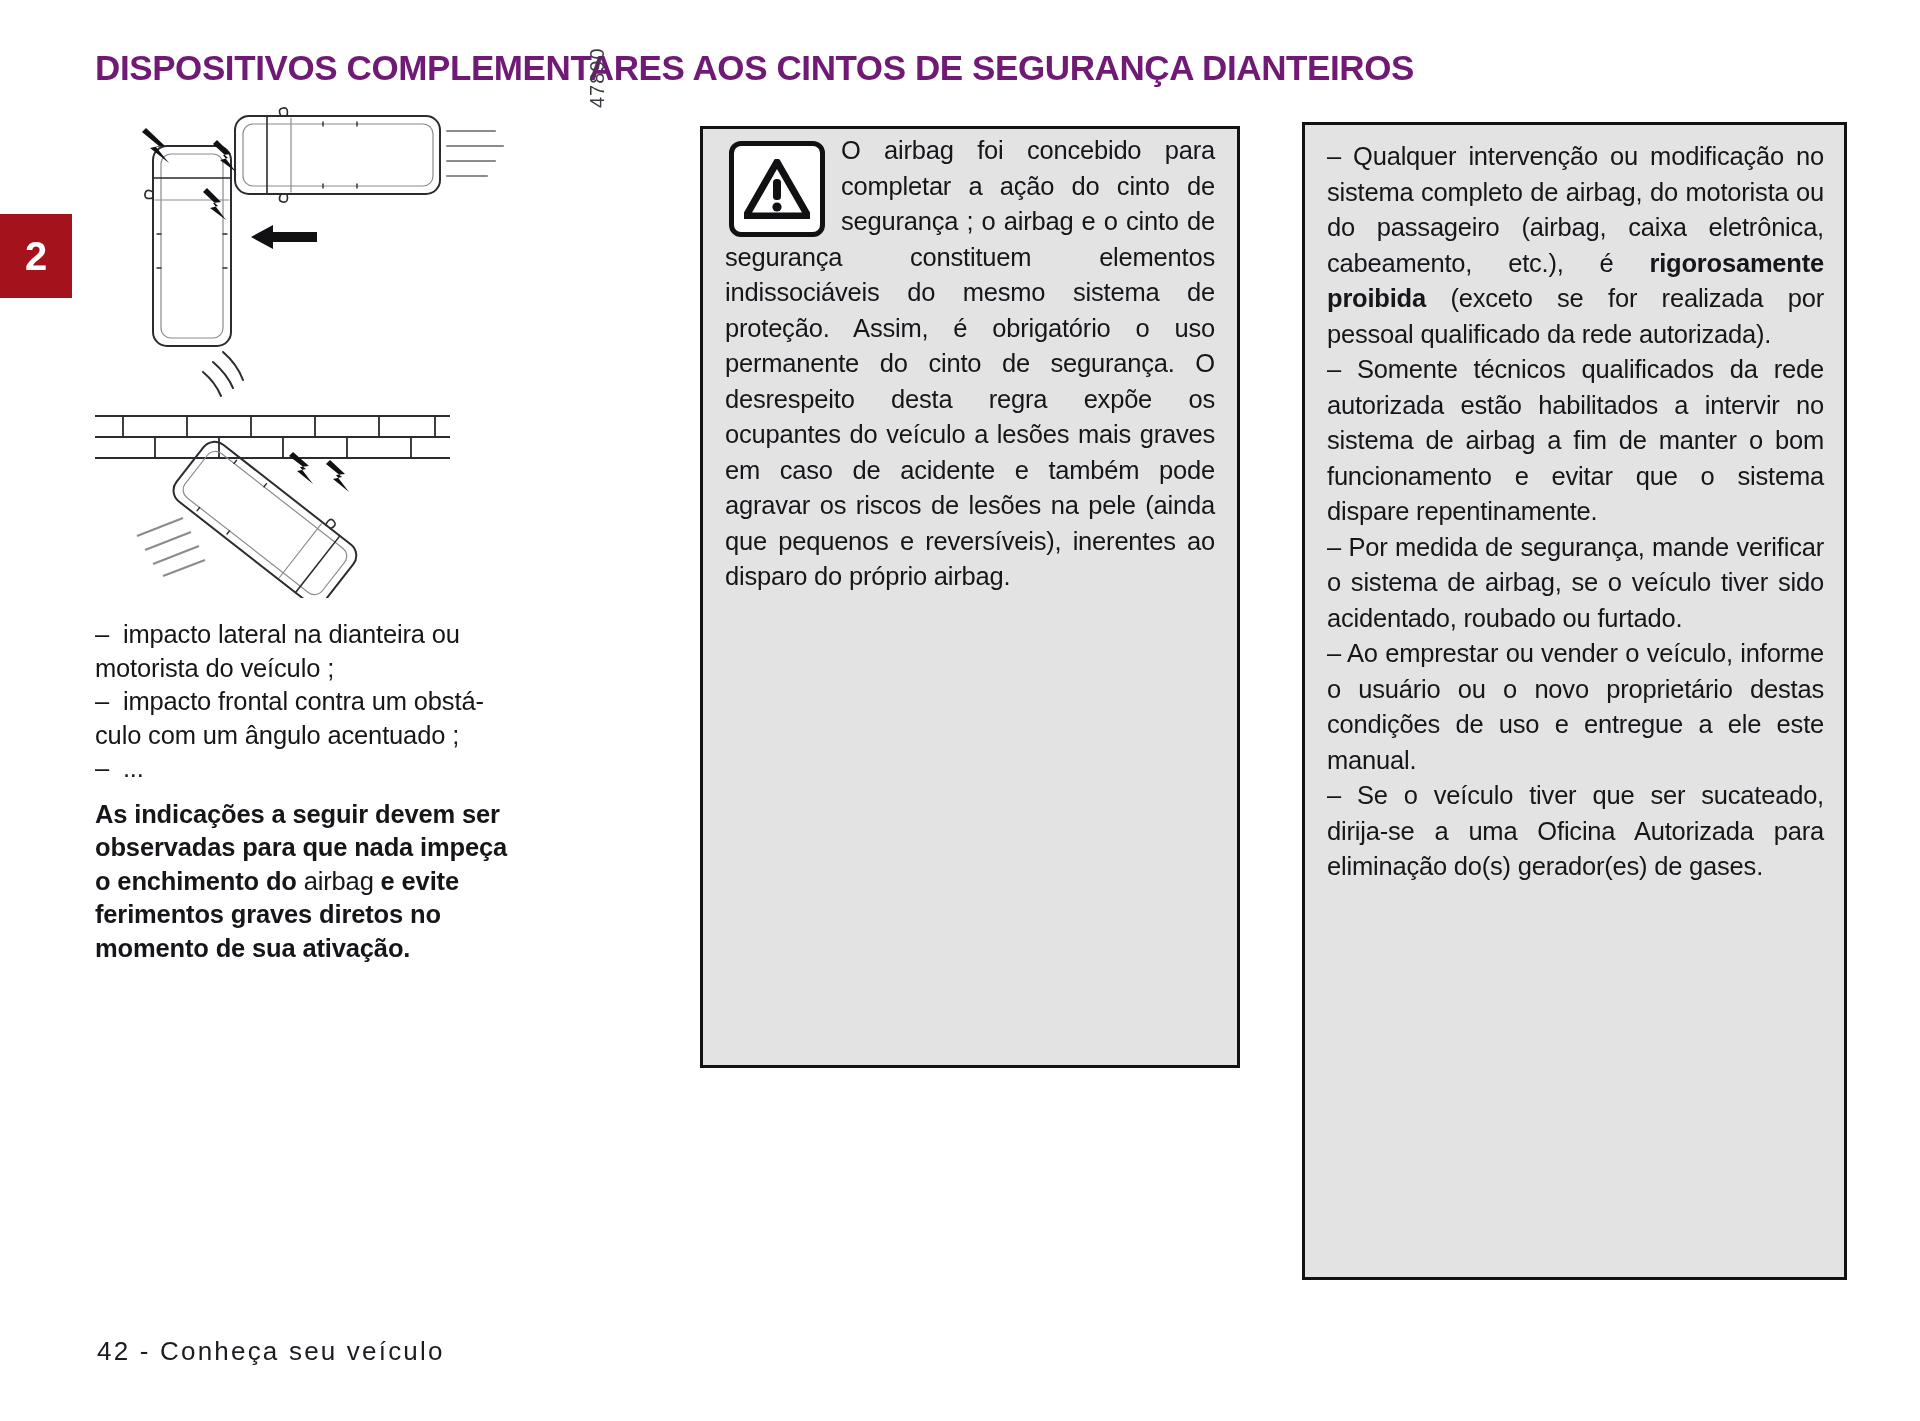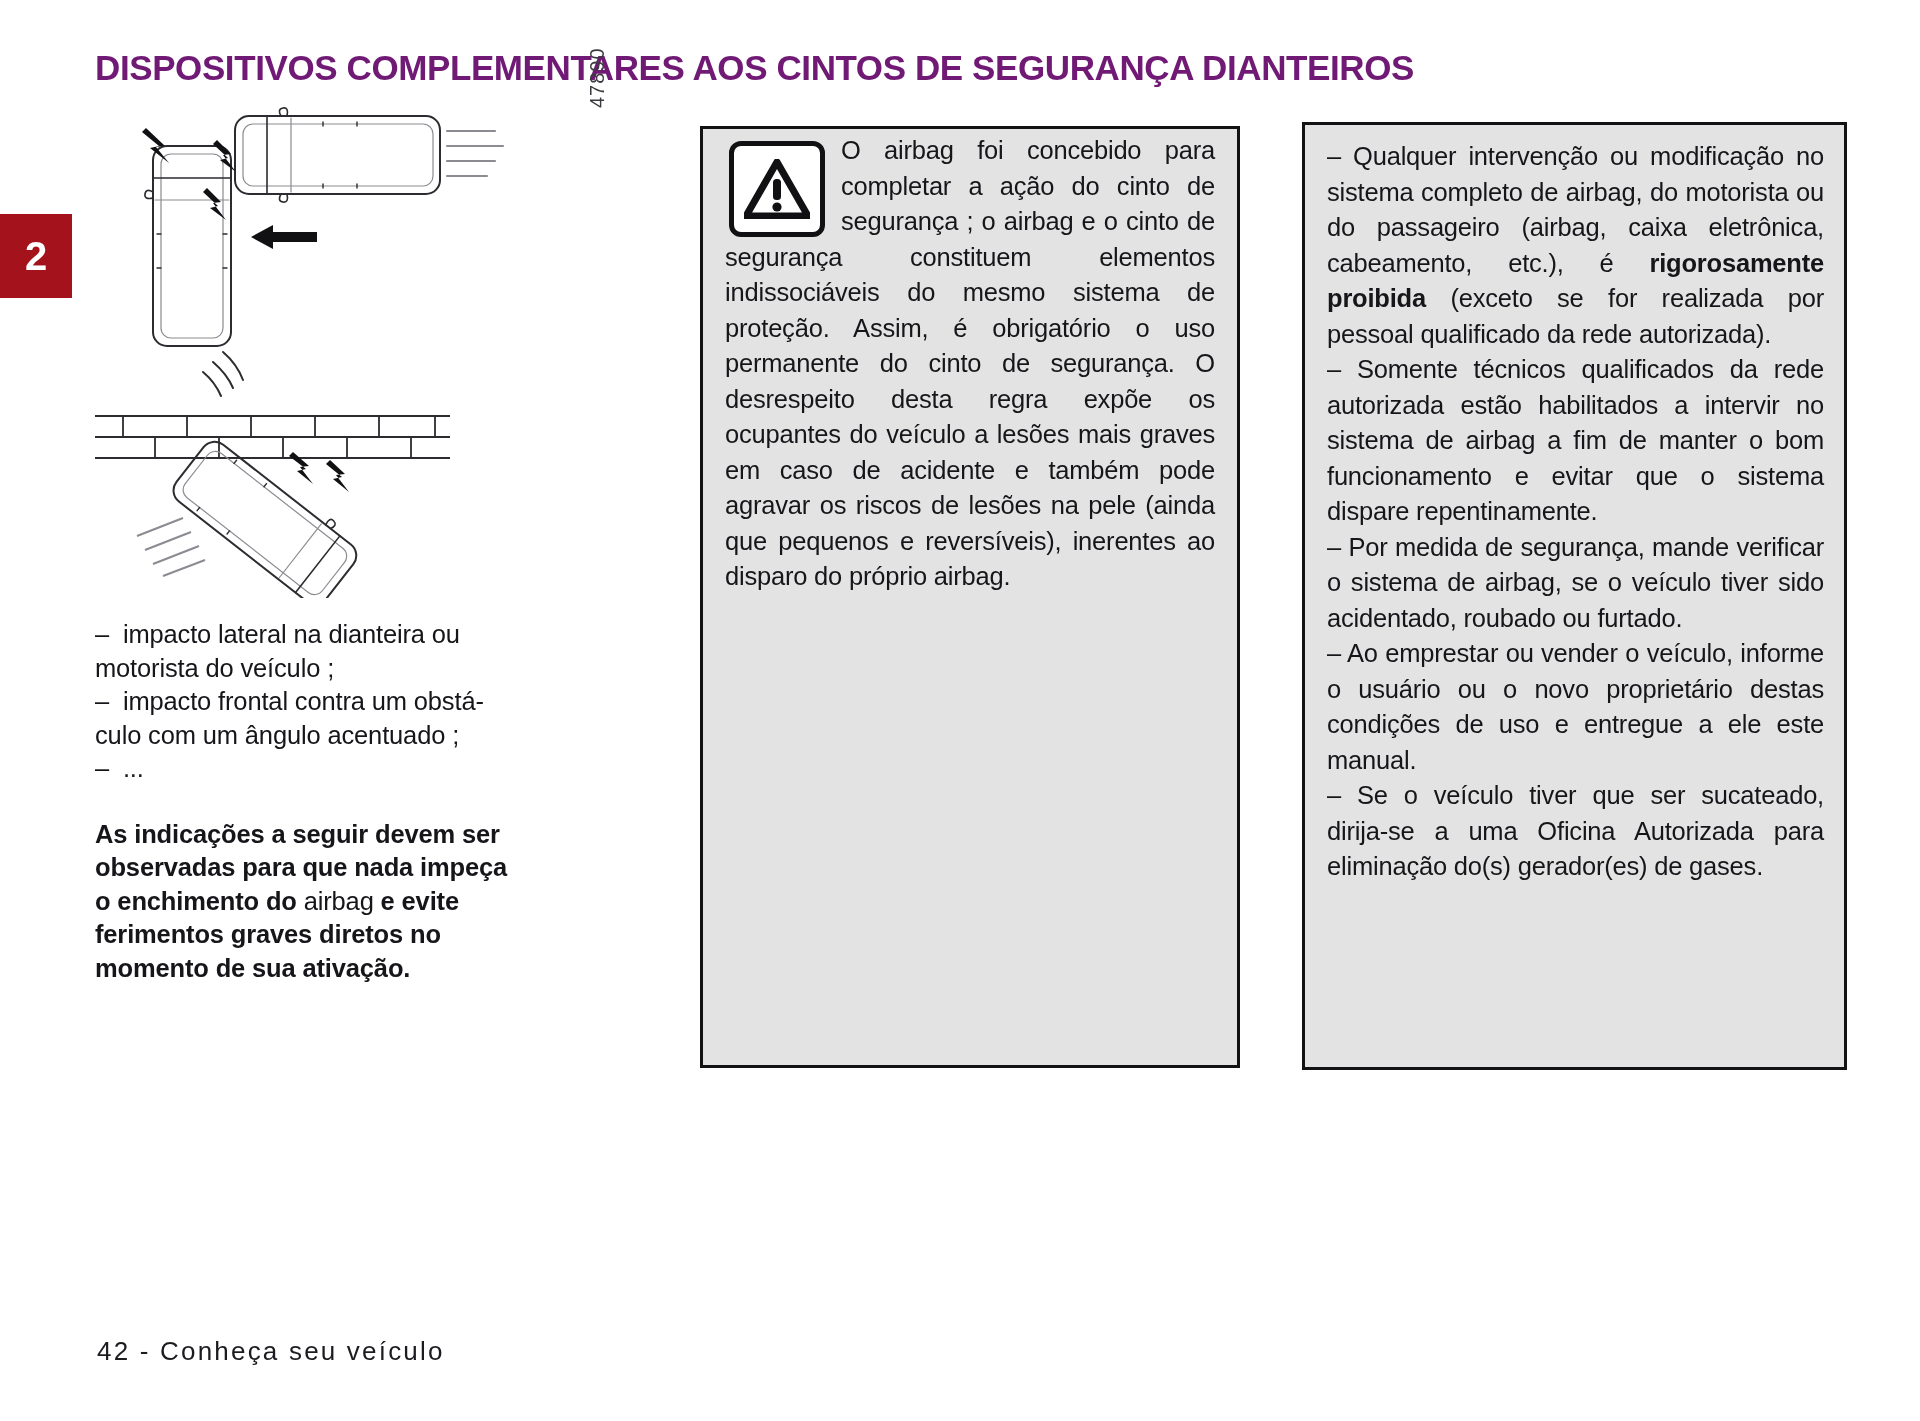--- a/index.html
+++ b/index.html
@@ -76,21 +76,21 @@
     font-size: 25.5px;
     line-height: 33.5px;
     letter-spacing: -0.15px;
     color: #16161a;
   }
   .body-text p { margin: 0; }
   .bullet-block { margin-top: 20px; }
   .bullet-line { white-space: pre-wrap; }
 
   .bold-note {
-    margin-top: 32px;
+    margin-top: 12px;
     font-weight: bold;
   }
   .bold-note .reg { font-weight: normal; }
 
   
   .warn-box {
     position: absolute;
     background: #e3e3e3;
     border: 3px solid #121214;
     box-sizing: border-box;
@@ -99,21 +99,21 @@
     left: 700px;
     top: 126px;
     width: 540px;
     height: 942px;
     padding: 4px 22px 16px 22px;
   }
   .warn-box.right {
     left: 1302px;
     top: 122px;
     width: 545px;
-    height: 948px;
+    height: 1158px;
     padding: 14px 20px 16px 22px;
   }
 
   .warn-icon {
     float: left;
     width: 96px;
     height: 96px;
     margin: 8px 16px 2px 4px;
     background: #ffffff;
     border: 5px solid #111114;

